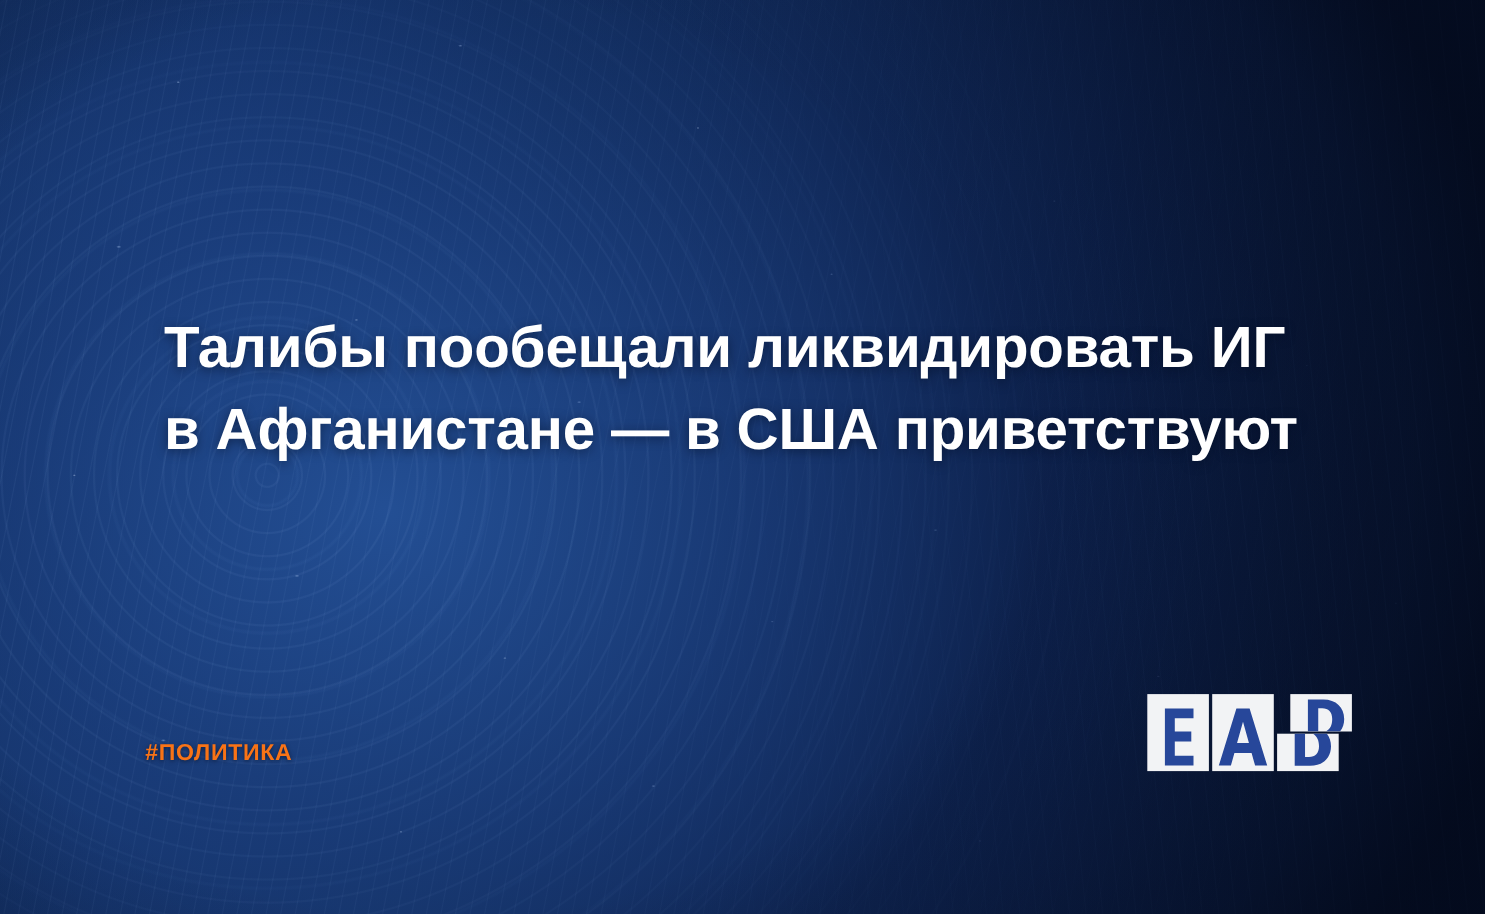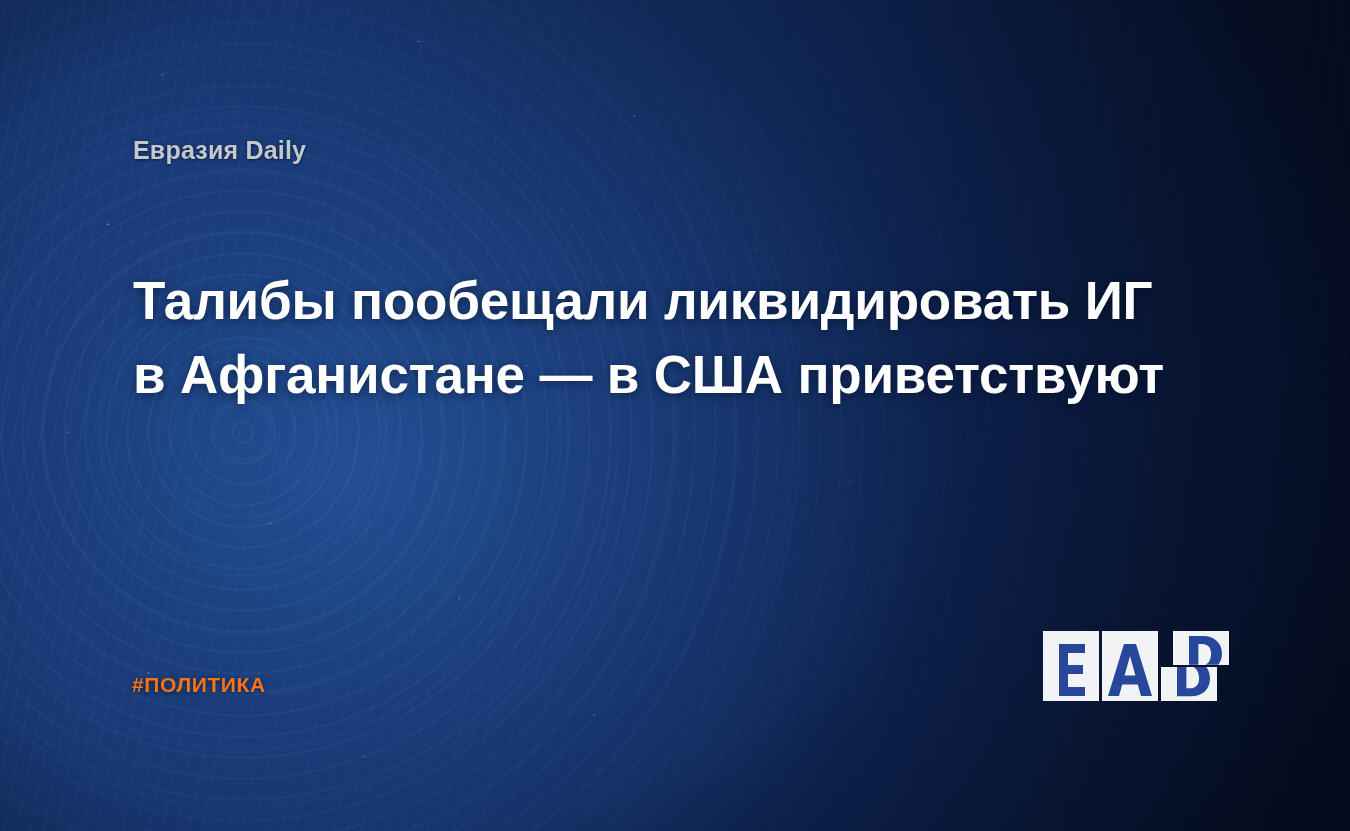--- a/index.html
+++ b/index.html
@@ -146,21 +146,21 @@
     color: #c3c8cd;
     white-space: nowrap;
     text-shadow: 0 1px 3px rgba(3,10,28,0.65);
   }
 
   .headline {
     position: absolute;
     left: 133px;
     top: 264px;
     width: 1065px;
-    margin: 0;
+    margin: 16px;
     font-size: 53px;
     line-height: 74px;
     font-weight: bold;
     color: #ffffff;
     letter-spacing: -0.2px;
     text-shadow: 0 2px 10px rgba(4,12,34,0.55);
   }
 
   .rubric {
     position: absolute;
@@ -191,21 +191,20 @@
 
   <div class="bg-layer bg-base"></div>
   <div class="bg-layer bg-swirl"></div>
   <div class="bg-layer bg-streaks"></div>
   <div class="bg-layer bg-streaks-right"></div>
   <div class="bg-layer bg-speck"></div>
   <div class="bg-layer bg-vignette"></div>
 
   <div class="content">
 
-    <div class="brand">Евразия Daily</div>
 
     <h1 class="headline">Талибы пообещали ликвидировать ИГ в Афганистане — в США приветствуют</h1>
 
     <div class="rubric">#ПОЛИТИКА</div>
 
     <div class="logo">
       <svg width="188" height="94" viewBox="0 0 188 94" xmlns="http://www.w3.org/2000/svg">
 
         <rect x="1" y="14" width="56" height="70" fill="#f2f3f5"></rect>
         <path d="M17 27 h26 v9 h-17 v12 h15 v9 h-15 v13 h17 v9 h-26 z" fill="#27479a"></path>

